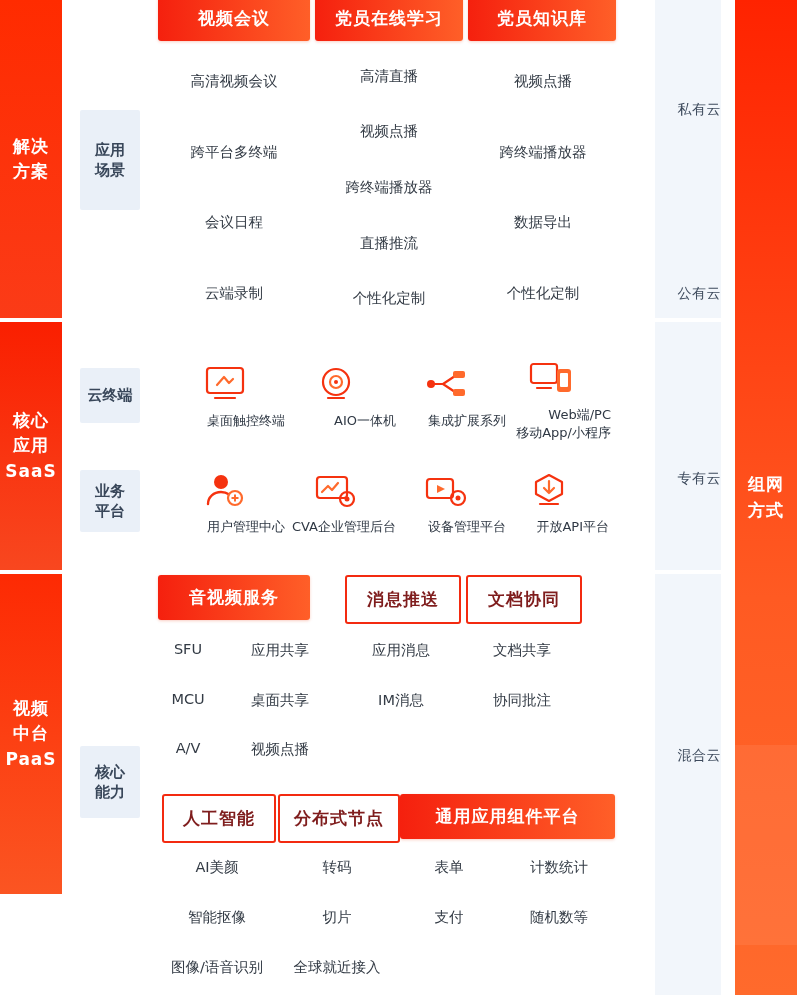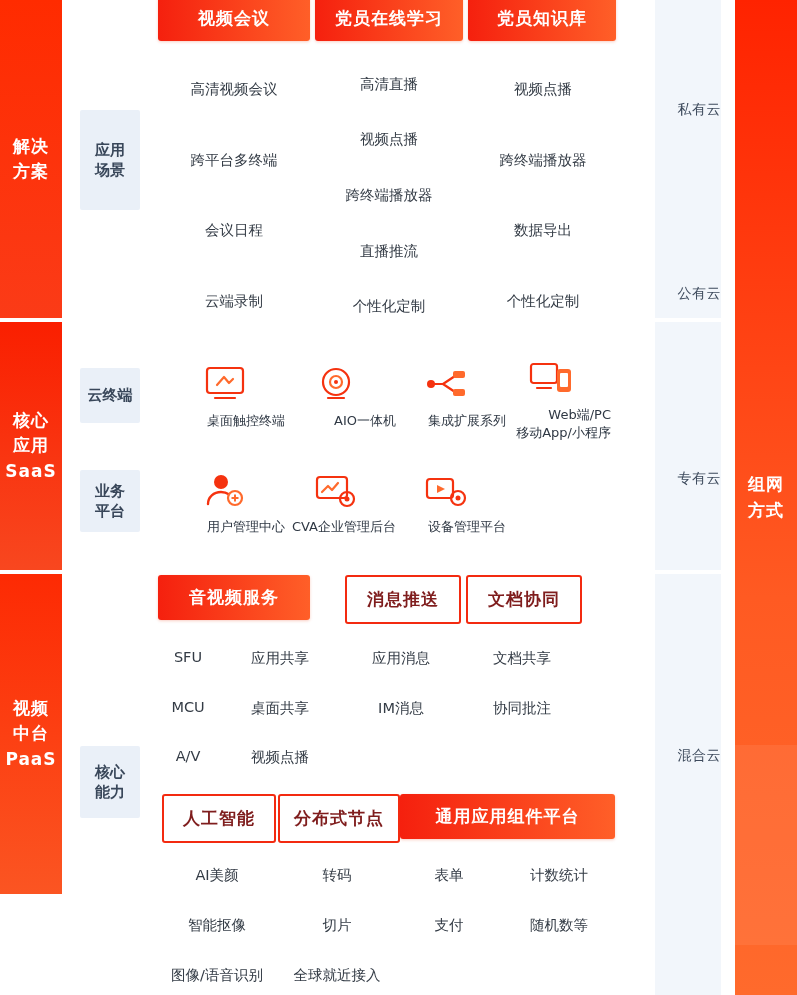--- a/index.html
+++ b/index.html
@@ -124,21 +124,20 @@
   }
 
   
   .item {
     position: absolute;
     font-size: 14.5px;
     color: #333b45;
     text-align: right;
     white-space: nowrap;
     transform: translateX(-50%);
-    margin-top: 8px;
   }
 
   
   .iconcell {
     position: absolute;
     width: 120px;
     text-align: right;
     transform: translateX(-50%);
   }
   .iconcell .glyph {
@@ -295,20 +294,30 @@
     <div class="glyph">
       <svg width="46" height="38" viewBox="0 0 46 38">
           <rect x="4" y="8" width="26" height="19" rx="3" fill="none" stroke="#f5320f" stroke-width="2.2"></rect>
           <path d="M14 14l8 4-8 4z" fill="#ff6a2c"></path>
           <circle cx="35" cy="27" r="7" fill="none" stroke="#f5320f" stroke-width="2.2"></circle>
           <circle cx="35" cy="27" r="2.5" fill="#f5320f"></circle>
         </svg>
     </div>
     <div class="cap">设备管理平台</div>
   </div>
+  <div class="iconcell" style="left:549px;top:468px">
+    <div class="glyph">
+      <svg width="44" height="38" viewBox="0 0 44 38">
+          <path d="M22 4l13 7v12L22 30 9 23V11z" fill="none" stroke="#f5320f" stroke-width="2.2" stroke-linejoin="round"></path>
+          <path d="M22 10v12M17 17l5 5 5-5" fill="none" stroke="#ff6a2c" stroke-width="2.2" stroke-linecap="round" stroke-linejoin="round"></path>
+          <path d="M13 33h18" stroke="#f5320f" stroke-width="2.2" stroke-linecap="round"></path>
+        </svg>
+    </div>
+    <div class="cap">开放API平台</div>
+  </div>
 
   <div class="tab" style="left:158px;top:575px;width:152px">音视频服务</div>
   <div class="tab outline" style="left:345px;top:575px;width:112px">消息推送</div>
   <div class="tab outline" style="left:466px;top:575px;width:112px">文档协同</div>
 
   <div class="item" style="left:188px;top:641px">SFU</div>
   <div class="item" style="left:188px;top:691px">MCU</div>
   <div class="item" style="left:188px;top:740px">A/V</div>
 
   <div class="item" style="left:280px;top:641px">应用共享</div>

